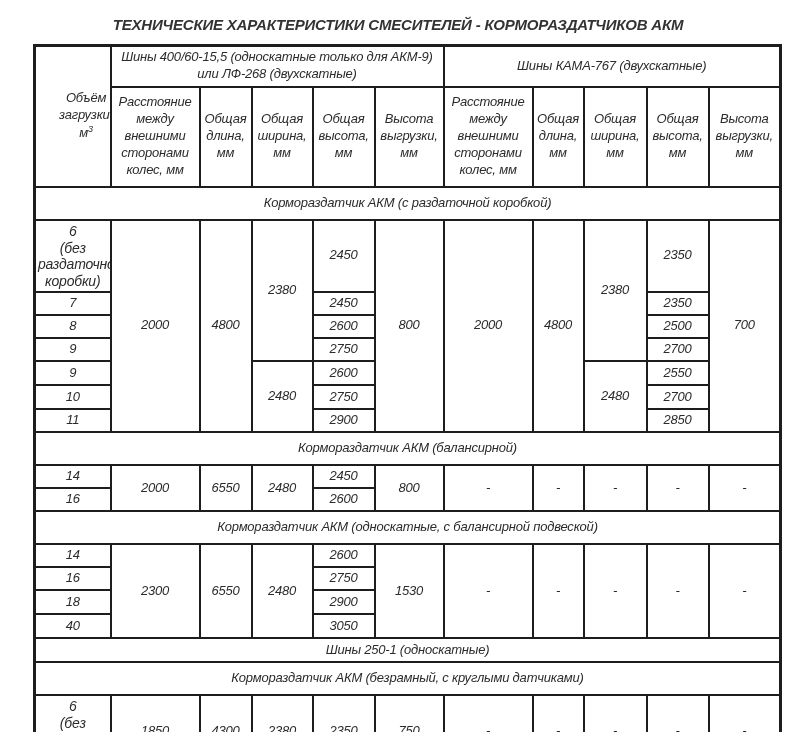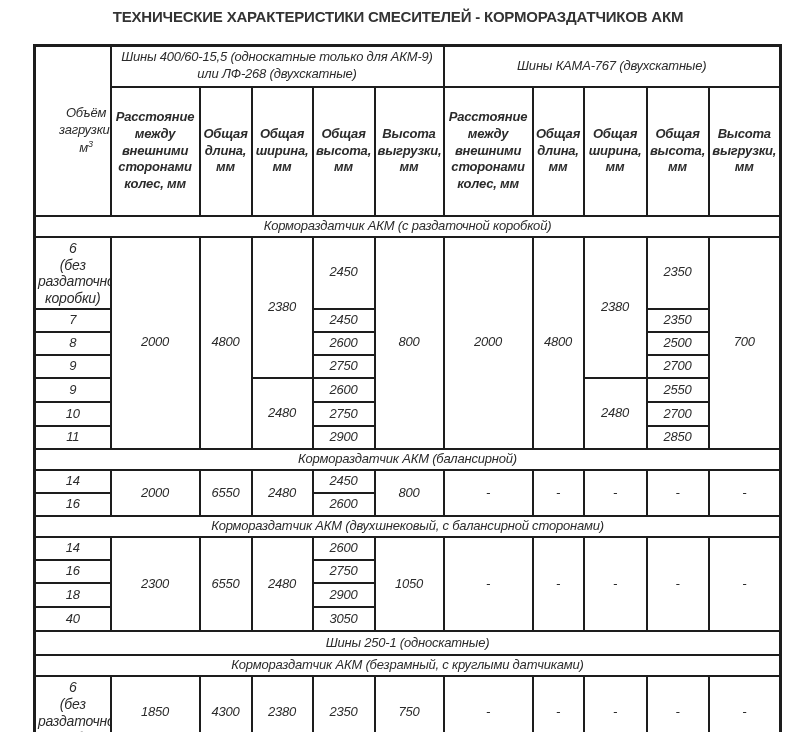--- a/index.html
+++ b/index.html
@@ -5,23 +5,24 @@
   html, body {
     margin: 0; padding: 0;
     width: 796px; height: 732px;
     background: #ffffff;
     font-family: "Liberation Sans", sans-serif;
     color: #262626;
   }
   .page { position: relative; width: 796px; height: 732px; overflow: hidden; }
 
   .title {
-    margin-top: 8px;
+    margin-top: 16px;
     text-align: center;
     font-weight: bold;
+    font-style: italic;
     font-size: 15px;
     letter-spacing: -0.2px;
     color: #333333;
   }
 
   table.spec {
     position: absolute;
     left: 33px; top: 44px;
     width: 746px;
     border-collapse: collapse;
@@ -41,22 +42,22 @@
     overflow: hidden;
   }
   td.num { font-size: 14px; }
   td.sec-title { font-size: 13.5px; }
   .vol-num { font-size: 14px; }
   .vol-note { font-size: 14px; line-height: 1.2; text-align: center; }
   .narrow-label { display: inline-block; max-width: 64px; margin-left: 21px; }
   sup { font-size: 9px; }
 
   tr.rh-group  { height: 41px; }
-  tr.rh-cols   { height: 129px; font-weight: bold; }
-  tr.rh-sec    { height: 21px; }
+  tr.rh-cols   { height: 100px; }
+  tr.rh-sec    { height: 33px; }
   tr.rh-tall   { height: 72px; }
   tr.rh-data   { height: 23px; }
   tr.rh-data2  { height: 24px; }
   tr.rh-last   { height: 71px; }
 </style>
 </head>
 <body>
 
 <div class="page">
 
@@ -163,29 +164,29 @@
       <td class="num" rowspan="2">-</td>
       <td class="num" rowspan="2">-</td>
       <td class="num" rowspan="2">-</td>
     </tr>
     <tr class="rh-data">
       <td class="num">16</td>
       <td class="num">2600</td>
     </tr>
 
     <tr class="rh-sec">
-      <td colspan="11" class="sec-title">Кормораздатчик АКМ (двухшнековый, с балансирной сторонами)</td>
+      <td colspan="11" class="sec-title">Кормораздатчик АКМ (односкатные, с балансирной подвеской)</td>
     </tr>
     <tr class="rh-data">
       <td class="num">14</td>
       <td class="num" rowspan="4">2300</td>
       <td class="num" rowspan="4">6550</td>
       <td class="num" rowspan="4">2480</td>
       <td class="num">2600</td>
-      <td class="num" rowspan="4">1050</td>
+      <td class="num" rowspan="4">1530</td>
       <td class="num" rowspan="4">-</td>
       <td class="num" rowspan="4">-</td>
       <td class="num" rowspan="4">-</td>
       <td class="num" rowspan="4">-</td>
       <td class="num" rowspan="4">-</td>
     </tr>
     <tr class="rh-data">
       <td class="num">16</td>
       <td class="num">2750</td>
     </tr>

